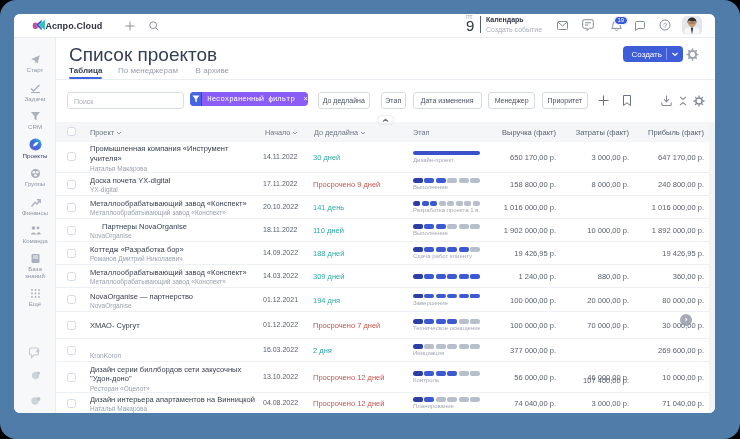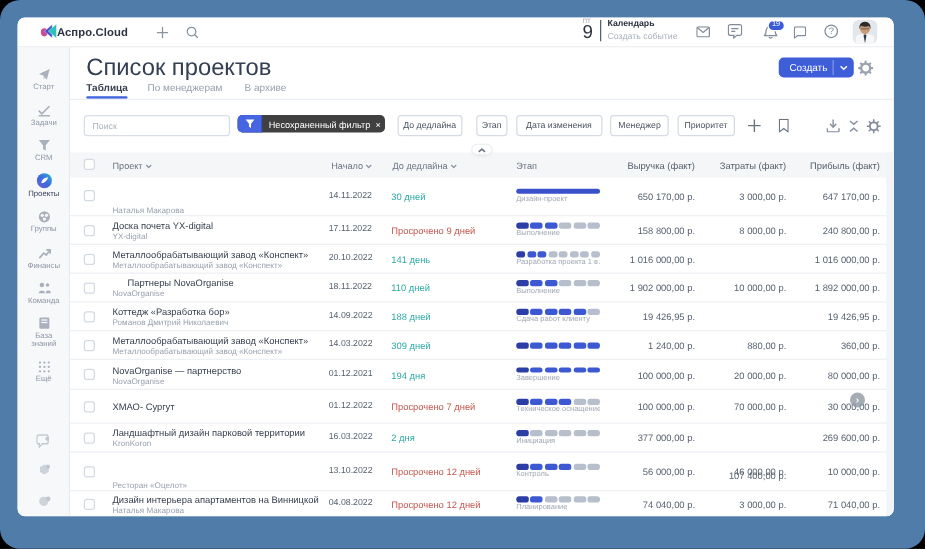--- a/index.html
+++ b/index.html
@@ -39,21 +39,21 @@
 .tabs span { position:absolute; top:0; white-space:nowrap; }
 .tab-a { color:#39414f; font-weight:bold; }
 .tab { color:#97a0ae; }
 .tab-underline { position:absolute; left:13px; top:39px; width:33px; height:2px; background:#3f62de; border-radius:1px; }
 .tabs-divider { position:absolute; left:0; top:41px; width:659px; height:1px; background:#eaedf1; }
 
 
 .frow { position:absolute; left:0; top:54px; width:659px; height:17px; }
 .f-input { position:absolute; left:11px; top:0; width:117px; height:17px; border:1px solid #d9dee6; border-radius:3px; background:#fff; }
 .f-input span { position:absolute; left:6px; top:4.5px; font-size:7px; color:#a8b0bc; }
-.chip { position:absolute; left:134px; top:0; width:118px; height:14px; overflow:hidden; border-radius:4px; background:#404040; display:flex; align-items:center; }
+.chip { position:absolute; left:134px; top:0; width:118px; height:14px; overflow:hidden; border-radius:4px; background:#8b5cf6; display:flex; align-items:center;font-family:Liberation Mono, monospace; }
 .chip-f { width:20px; height:17px; background:#4765e2; border-radius:4px 0 0 4px; border-right:1px solid #2e49bb; display:flex; align-items:center; justify-content:center; }
 .chip-t { color:#fff; font-size:7.3px; padding:0 0 0 5px; white-space:nowrap; }
 .fbtn { position:absolute; top:0; height:17px; border:1px solid #d6dbe3; border-radius:3px; background:#fff; color:#4a5261; font-size:7px; text-align:center; line-height:15px; }
 .f-ico { position:absolute; top:0; }
 
 
 .thead { position:absolute; left:0; top:84px; width:659px; height:20px; background:#f4f6f8; font-size:7.3px; color:#6b7484; }
 .thead span { position:absolute; top:6px; }
 .collapse-pill { position:absolute; left:320.5px; top:77px; width:17px; height:8.5px; background:#fff; border:1px solid #eceff3; border-radius:5px; z-index:3; box-shadow:0 1px 2px rgba(40,60,90,0.06); }
 .rows { position:absolute; left:0; top:104px; width:659px; }
@@ -316,20 +316,21 @@
             </svg></span>
       <span style="left:357px;">Этап</span>
       <span class="num n1">Выручка (факт)</span>
       <span class="num n2">Затраты (факт)</span>
       <span class="num n3">Прибыль (факт)</span>
     </div>
 
     <div class="rows">
           <div class="trow" style="top:0px; height:30px;">
     <span class="cb" style="top:10.0px;"></span>
+    <div class="pname" style="top:2.0px;">Промышленная компания «Инструмент<br>учителя»</div>
     <div class="psub" style="top:22.5px;">Наталья Макарова</div>
     <span class="dt" style="top:10.5px;">14.11.2022</span>
     <span class="dl g" style="top:10.5px;">30 дней</span>
     <div class="stage" style="top:8.5px;">
               <div class="bar solid" style="height:4.5px;"></div>
               <div class="slbl">Дизайн-проект</div>
             </div>
     <span class="num n1" style="top:10.5px;">650 170,00 р.</span>
     <span class="num n2" style="top:10.5px;">3 000,00 р.</span>
     <span class="num n3" style="top:10.5px;">647 170,00 р.</span>
@@ -477,41 +478,41 @@
                 <i class=""></i>
               </div>
               <div class="slbl">Техническое оснащение</div>
             </div>
     <span class="num n1" style="top:9.0px;">100 000,00 р.</span>
     <span class="num n2" style="top:9.0px;">70 000,00 р.</span>
     <span class="num n3" style="top:9.0px;">30 000,00 р.</span>
   </div>
           <div class="trow" style="top:196px; height:23px;">
     <span class="cb" style="top:6.5px;"></span>
-    <div class="pname" style="top:3.0px;">Ландшафтный дизайн парковой территории</div>
     <div class="psub" style="top:13.0px;">KronKoron</div>
     <span class="dt" style="top:7.0px;">16.03.2022</span>
     <span class="dl g" style="top:7.0px;">2 дня</span>
     <div class="stage" style="top:5.0px;">
               <div class="bar">
                 <i class="d"></i>
                 <i class=""></i>
                 <i class=""></i>
                 <i class=""></i>
                 <i class=""></i>
                 <i class=""></i>
               </div>
               <div class="slbl">Инициация</div>
             </div>
     <span class="num n1" style="top:7.0px;">377 000,00 р.</span>
     <span class="num n2" style="top:7.0px;margin-top:30px;">107 400,00 р.</span>
     <span class="num n3" style="top:7.0px;">269 600,00 р.</span>
   </div>
           <div class="trow" style="top:219px; height:31px;">
     <span class="cb" style="top:10.5px;"></span>
+    <div class="pname" style="top:2.5px;">Дизайн серии биллбордов сети закусочных<br>"Удон-доно"</div>
     <div class="psub" style="top:23.0px;">Ресторан «Оцелот»</div>
     <span class="dt" style="top:11.0px;">13.10.2022</span>
     <span class="dl r" style="top:11.0px;">Просрочено 12 дней</span>
     <div class="stage" style="top:9.0px;">
               <div class="bar">
                 <i class="d"></i>
                 <i class="b"></i>
                 <i class="b"></i>
                 <i class="b"></i>
                 <i class=""></i>

